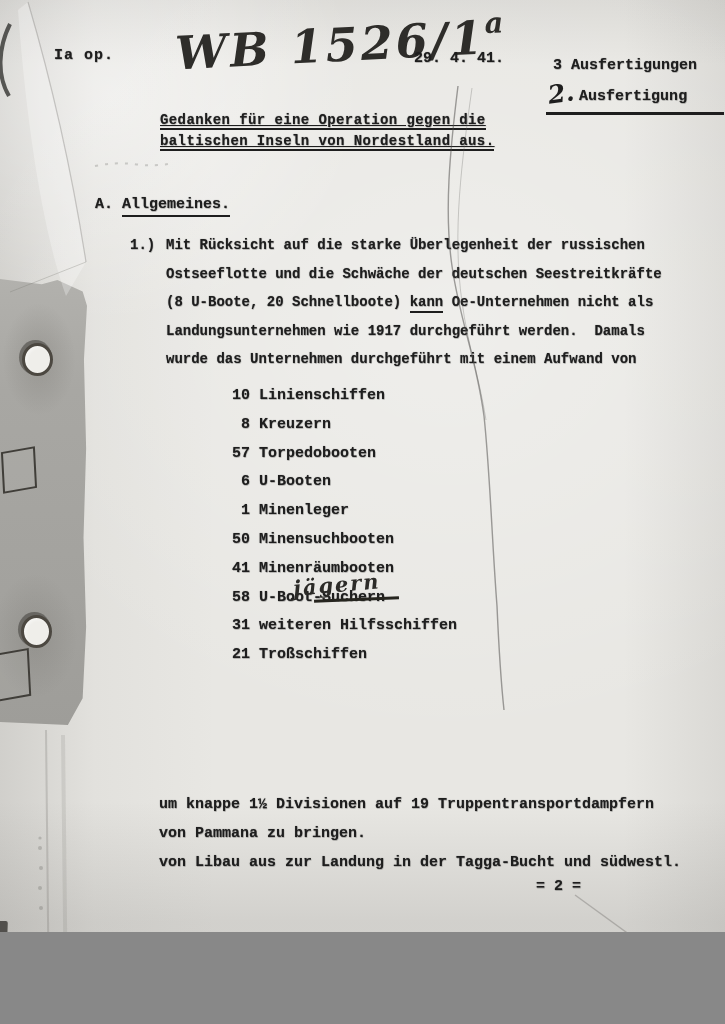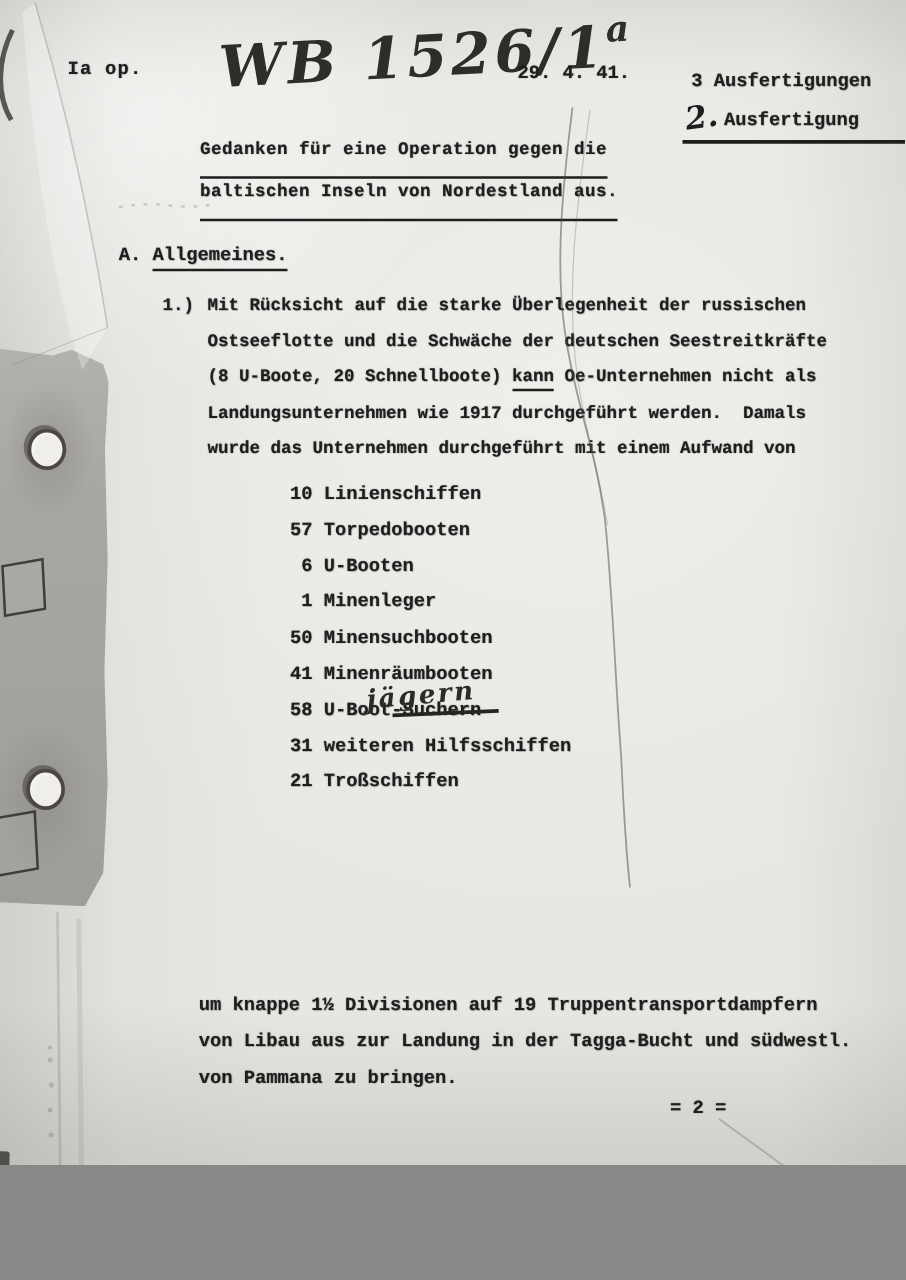--- a/index.html
+++ b/index.html
@@ -28,21 +28,21 @@
   .copies { left:546px; top:57px; width:178px; border-bottom:3px solid #1e1e1e; padding-bottom:6px; font-size:15px; }
   .copies .l1 { padding-left:7px; white-space:pre; }
   .copies .l2 { margin-top:3px; white-space:nowrap; }
   .hw-copy-num {
     display:inline-block; font-family:"DejaVu Serif",serif; font-style:italic;
     font-size:25px; transform:rotate(-8deg); margin:0 5px 0 2px; position:relative; top:2px; text-shadow:none;
   }
 
   
   .doc-title { left:160px; top:112px; font-size:14px; letter-spacing:0.4px; }
-  .doc-title .tline { display:table; border-bottom:2.5px solid #1e1e1e; padding-bottom:13px; margin-bottom:3px; white-space:pre; }
+  .doc-title .tline { display:table; border-bottom:2.5px solid #1e1e1e; padding-bottom:0; margin-bottom:3px; white-space:pre;text-decoration:underline; }
   .section-head { left:95px; top:196px; font-size:15px; white-space:pre; }
   .section-head .ul { border-bottom:2.5px solid #1e1e1e; padding-bottom:2px; }
 
   
   .para { left:130px; top:237px; font-size:14px; }
   .para .pline { height:28.5px; white-space:pre; }
   .para .pline.cont { padding-left:36px;font-family:Liberation Mono, monospace; }
   .para .pnum { display:inline-block; width:36px; }
   .ul-word { border-bottom:2px solid #1e1e1e; padding-bottom:1px; }
 
@@ -142,35 +142,36 @@
   <div class="abs para typed">
     <div class="pline"><span class="pnum">1.)</span><span>Mit Rücksicht auf die starke Überlegenheit der russischen</span></div>
     <div class="pline cont">Ostseeflotte und die Schwäche der deutschen Seestreitkräfte</div>
     <div class="pline cont"><span>(8 U-Boote, 20 Schnellboote) </span><span class="ul-word">kann</span><span> Oe-Unternehmen nicht als</span></div>
     <div class="pline cont">Landungsunternehmen wie 1917 durchgeführt werden.  Damals</div>
     <div class="pline cont">wurde das Unternehmen durchgeführt mit einem Aufwand von</div>
   </div>
 
   <div class="abs fleet typed" id="fleet-list">
       <div class="frow"><span class="fnum">10</span><span class="funit">Linienschiffen</span></div>
+      <div class="frow"><span class="fnum">8</span><span class="funit">Kreuzern</span></div>
       <div class="frow"><span class="fnum">57</span><span class="funit">Torpedobooten</span></div>
       <div class="frow"><span class="fnum">6</span><span class="funit">U-Booten</span></div>
       <div class="frow"><span class="fnum">1</span><span class="funit">Minenleger</span></div>
       <div class="frow"><span class="fnum">50</span><span class="funit">Minensuchbooten</span></div>
       <div class="frow"><span class="fnum">41</span><span class="funit">Minenräumbooten</span></div>
       <div class="frow"><span class="fnum">58</span><span class="funit"><span>U-Boot-</span><span class="struck">Suchern</span></span><span class="hw-correction">jägern</span></div>
       <div class="frow"><span class="fnum">31</span><span class="funit">weiteren Hilfsschiffen</span></div>
       <div class="frow"><span class="fnum">21</span><span class="funit">Troßschiffen</span></div>
     </div>
 
 
   <div class="abs closing typed">
     <div class="pline">um knappe 1½ Divisionen auf 19 Truppentransportdampfern</div>
+    <div class="pline">von Pammana zu bringen.</div>
     <div class="pline">von Libau aus zur Landung in der Tagga-Bucht und südwestl.</div>
-    <div class="pline">von Pammana zu bringen.</div>
   </div>
 
   <div class="abs page-marker typed">= 2 =</div>
 
   <div class="abs hw-pnum hw-23">23</div>
   <div class="abs hw-pnum hw-4">4</div>
 
   <div class="bottom-strip"></div>
 
   <svg class="artifacts" width="725" height="1024" viewBox="0 0 725 1024">

